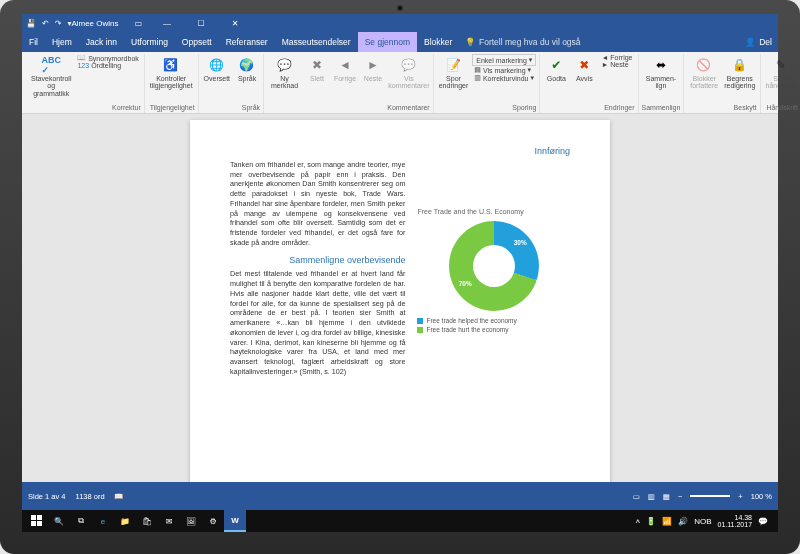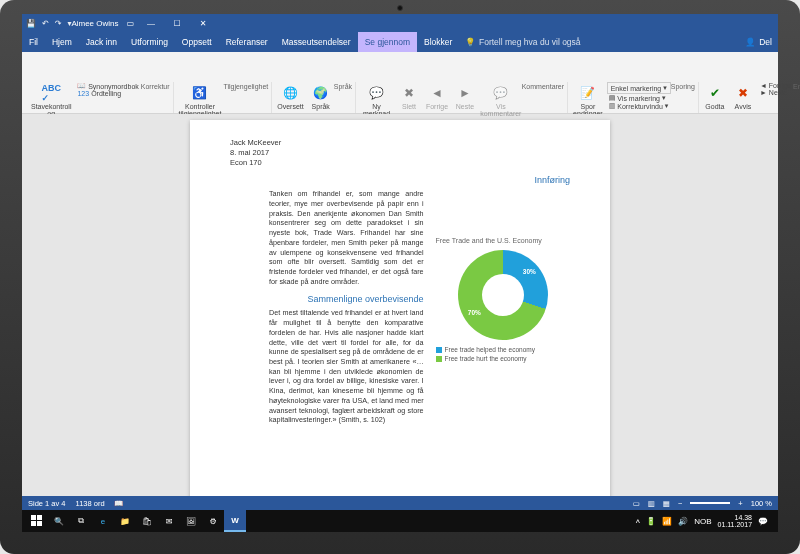--- a/index.html
+++ b/index.html
@@ -5,59 +5,59 @@
   * { margin:0; padding:0; box-sizing:border-box; font-family:"Segoe UI",Arial,sans-serif; }
   body { background:#e8e8e8; width:800px; height:554px; overflow:hidden; position:relative; }
   .tablet { position:absolute; inset:0; background:linear-gradient(#4a4a4a,#2a2a2a); border-radius:14px; padding:14px 22px 22px; }
   .camera { position:absolute; top:5px; left:50%; transform:translateX(-50%); width:6px; height:6px; background:#111; border-radius:50%; border:1px solid #333; }
   .screen { background:#fff; width:100%; height:100%; display:flex; flex-direction:column; font-size:9px; }
   
   .titlebar { background:#2b579a; color:#fff; height:18px; display:flex; align-items:center; padding:0 4px; font-size:8px; }
   .qa { display:flex; gap:6px; align-items:center; }
   .qa span { opacity:.9; }
   .title-center { flex:1; text-align:center; opacity:.95; }
-  .title-right { display:flex; gap:8px; align-items:center; }
+  .title-right { display:flex; gap:16px; align-items:center; }
   .winbtn { width:18px; text-align:center; }
   
   .tabs { background:#2b579a; color:#fff; height:20px; display:flex; align-items:center; font-size:8.5px; }
   .tab { padding:0 7px; height:100%; display:flex; align-items:center; cursor:pointer; }
   .tab.active { background:#c4b5fd; color:#2b579a; }
   .tell { margin-left:6px; opacity:.8; display:flex; align-items:center; gap:3px; }
   .share { margin-left:auto; margin-right:6px; display:flex; align-items:center; gap:3px; }
   
   .ribbon { background:#f3f3f3; border-bottom:1px solid #d4d4d4; height:62px; display:flex; padding:2px 4px 0; }
-  .group { display:flex; flex-direction:row; align-items:flex-start; padding:0 3px; border-right:1px solid #e1e1e1;margin-top:28px; }
+  .group { display:flex; flex-direction:column; align-items:flex-end; padding:0 3px; border-right:1px solid #e1e1e1; }
   .group:last-child { border-right:none; }
   .group-items { display:flex; gap:2px; flex:1; align-items:flex-start; }
   .group-label { font-size:7px; color:#666; padding:1px 0 2px; }
   .rbtn { display:flex; flex-direction:column; align-items:center; gap:1px; padding:2px 2px; cursor:pointer; min-width:26px; }
   .rbtn .ico { width:18px; height:18px; display:flex; align-items:center; justify-content:center; font-size:12px; }
   .rbtn .lbl { font-size:7px; color:#444; text-align:center; line-height:1.05; max-width:46px; }
   .vstack { display:flex; flex-direction:column; gap:0; }
   .hline { font-size:7px; color:#444; display:flex; align-items:center; gap:2px; padding:0 2px; white-space:nowrap; }
   
   .docarea { flex:1; background:#e6e6e6; overflow:hidden; display:flex; justify-content:center; padding-top:6px; }
   .page { background:#fff; width:420px; height:460px; box-shadow:0 1px 4px rgba(0,0,0,.25); padding:18px 40px; font-size:8px; color:#333; position:relative; }
   .meta { font-size:7.5px; line-height:1.3; }
   .doc-title { color:#2e74b5; font-size:14px; font-weight:400; margin-top:8px; line-height:1.25; }
   .h2 { color:#2e74b5; font-size:9px; margin-top:8px; margin-bottom:4px;text-align:right; }
   .para { font-size:7.2px; line-height:1.35; text-align:justify; }
   .cols { display:flex; gap:12px; margin-top:4px; }
-  .colL { flex:1.15;margin-left:39px; }
+  .colL { flex:1.15; }
   .colR { flex:1; }
   .chart-title { font-size:7px; color:#666; margin-bottom:6px; }
   .donut { width:90px; height:90px; margin:4px auto; position:relative; border-radius:50%;
     background:conic-gradient(#21a0db 0 30%, #7ac943 30% 100%); }
   .donut::after { content:""; position:absolute; inset:24px; background:#fff; border-radius:50%; }
   .dlbl { position:absolute; font-size:6.5px; color:#fff; font-weight:600; }
   .legend { font-size:6.5px; color:#555; margin-top:6px; }
   .legend div { display:flex; align-items:center; gap:3px; margin-top:2px; }
   .sw { width:6px; height:6px; }
   
-  .status { background:#2b579a; color:#fff; height:14px; display:flex; align-items:center; font-size:7.5px; padding:0 6px; gap:10px; }
+  .status { background:#2b579a; color:#fff; height:28px; display:flex; align-items:center; font-size:7.5px; padding:0 6px; gap:10px; }
   .status .r { margin-left:auto; display:flex; gap:8px; align-items:center; }
   
   .taskbar { background:#101010; color:#fff; height:22px; display:flex; align-items:center; padding:0 4px; font-size:8px; }
   .taskbar .tb { width:22px; height:22px; display:flex; align-items:center; justify-content:center; }
   .taskbar .tb.active { border-bottom:2px solid #76b9ed; background:#2a2a2a; }
   .tray { margin-left:auto; display:flex; align-items:center; gap:6px; padding-right:6px; }
   .clock { text-align:right; line-height:1; font-size:7px; }
   svg { display:block; }
 </style>
 </head>
@@ -254,25 +254,20 @@
               <div class="ico">✎</div>
               <div class="lbl">Start håndskrift</div>
             </div>
         </div>
         <div class="group-label">Håndskrift</div>
       </div>
     </div>
 
     <div class="docarea">
       <div class="page">
-        <div class="meta">
-          <div>Jack McKeever</div>
-          <div>8. mai 2017</div>
-          <div>Econ 170</div>
-        </div>
         <div class="h2">Innføring</div>
 
         <div class="cols">
           <div class="colL">
             <div class="para">Tanken om frihandel er, som mange andre teorier, mye mer overbevisende på papir enn i praksis. Den anerkjente økonomen Dan Smith konsentrerer seg om dette paradokset i sin nyeste bok, Trade Wars. Frihandel har sine åpenbare fordeler, men Smith peker på mange av ulempene og konsekvensene ved frihandel som ofte blir oversett. Samtidig som det er fristende fordeler ved frihandel, er det også fare for skade på andre områder.</div>
             <div class="h2">Sammenligne overbevisende</div>
             <div class="para">Det mest tiltalende ved frihandel er at hvert land får mulighet til å benytte den komparative fordelen de har. Hvis alle nasjoner hadde klart dette, ville det vært til fordel for alle, for da kunne de spesialisert seg på de områdene de er best på. I teorien sier Smith at amerikanere «…kan bli hjemme i den utviklede økonomien de lever i, og dra fordel av billige, kinesiske varer. I Kina, derimot, kan kineserne bli hjemme og få høyteknologiske varer fra USA, et land med mer avansert teknologi, faglært arbeidskraft og store kapitalinvesteringer.» (Smith, s. 102)</div>
           </div>
           <div class="colR" style="padding-top:48px">
             <div class="chart-title">Free Trade and the U.S. Economy</div>

